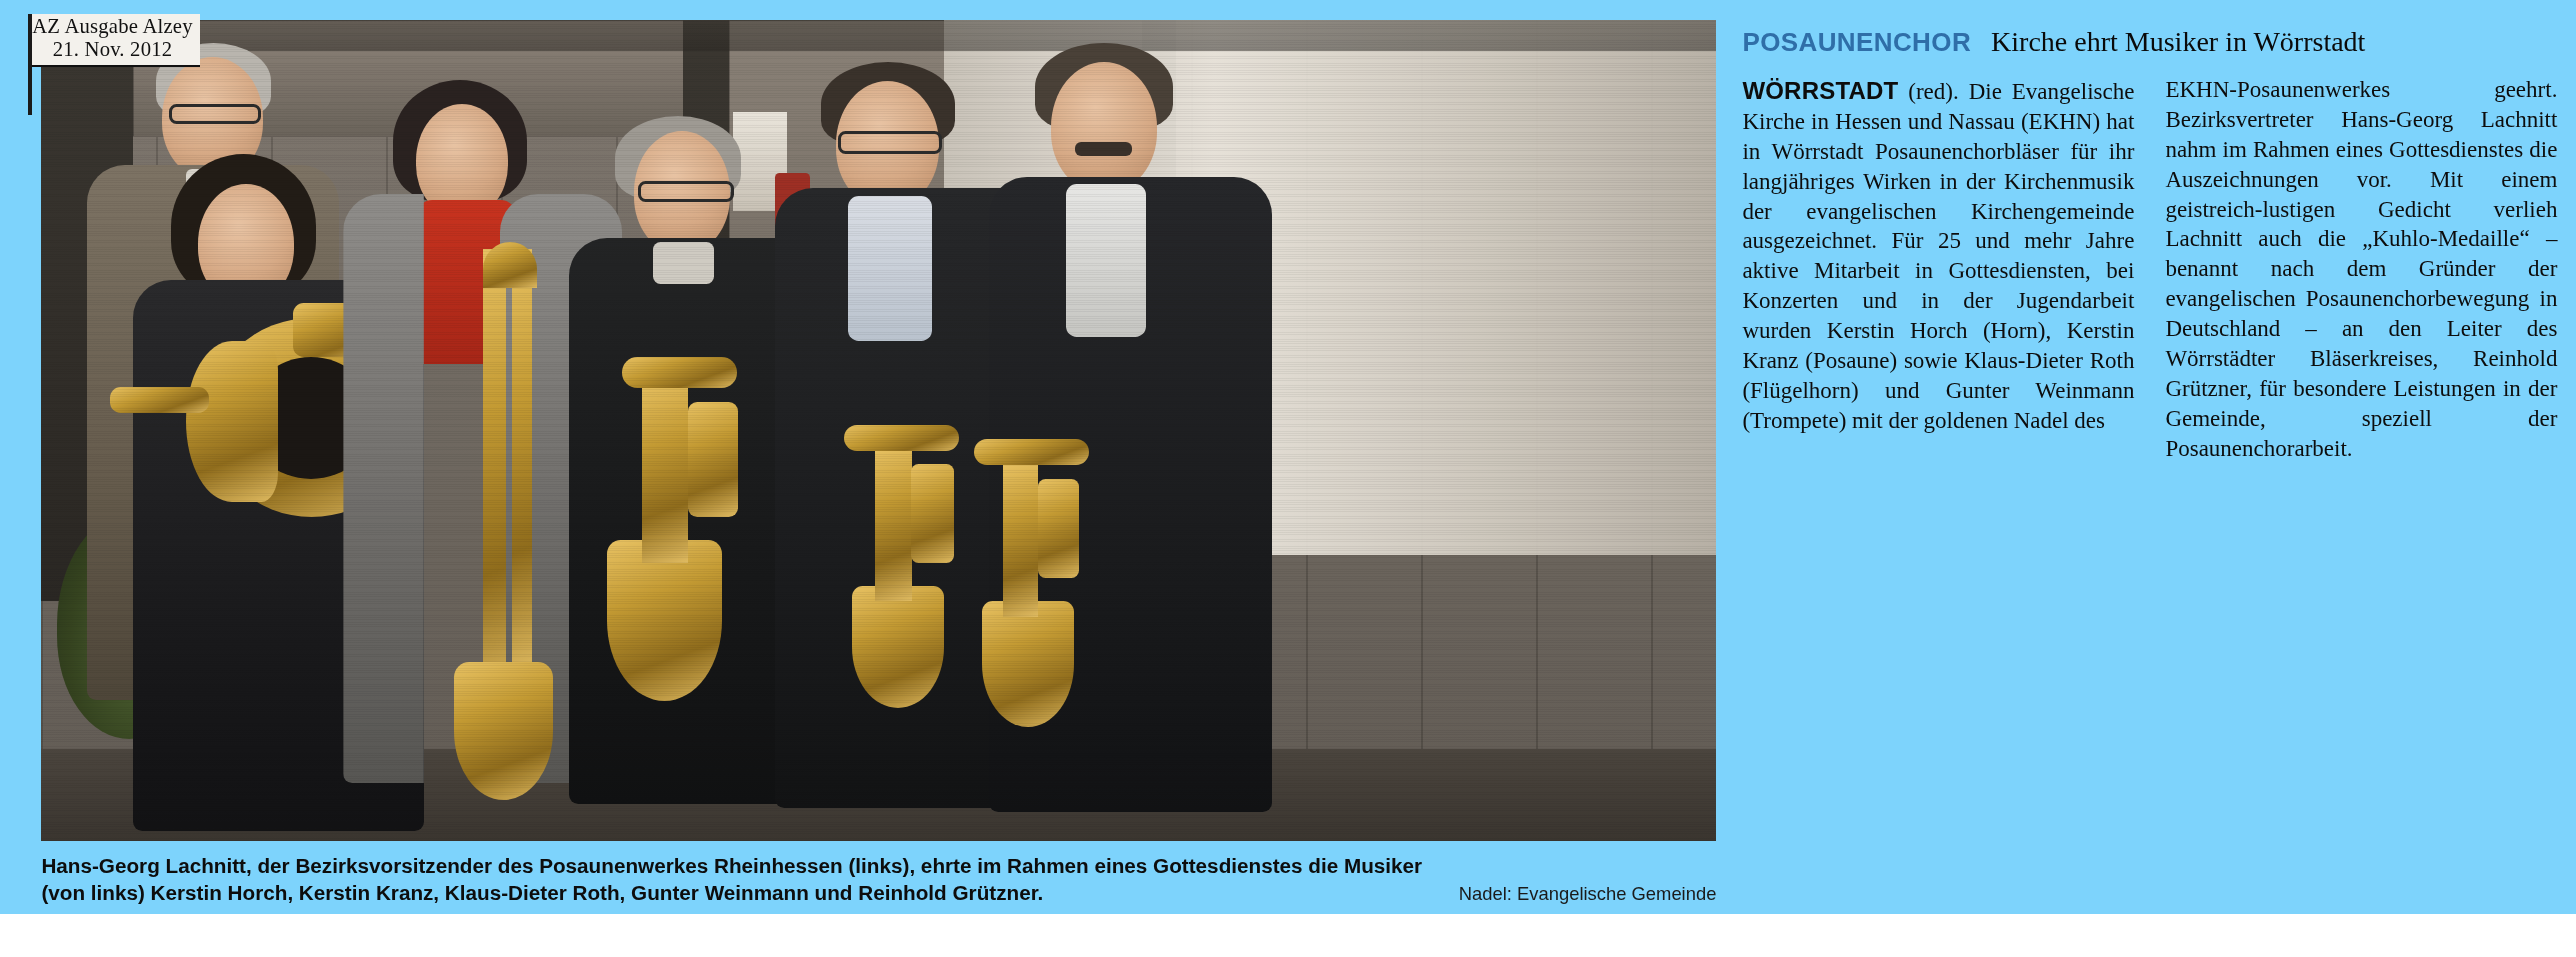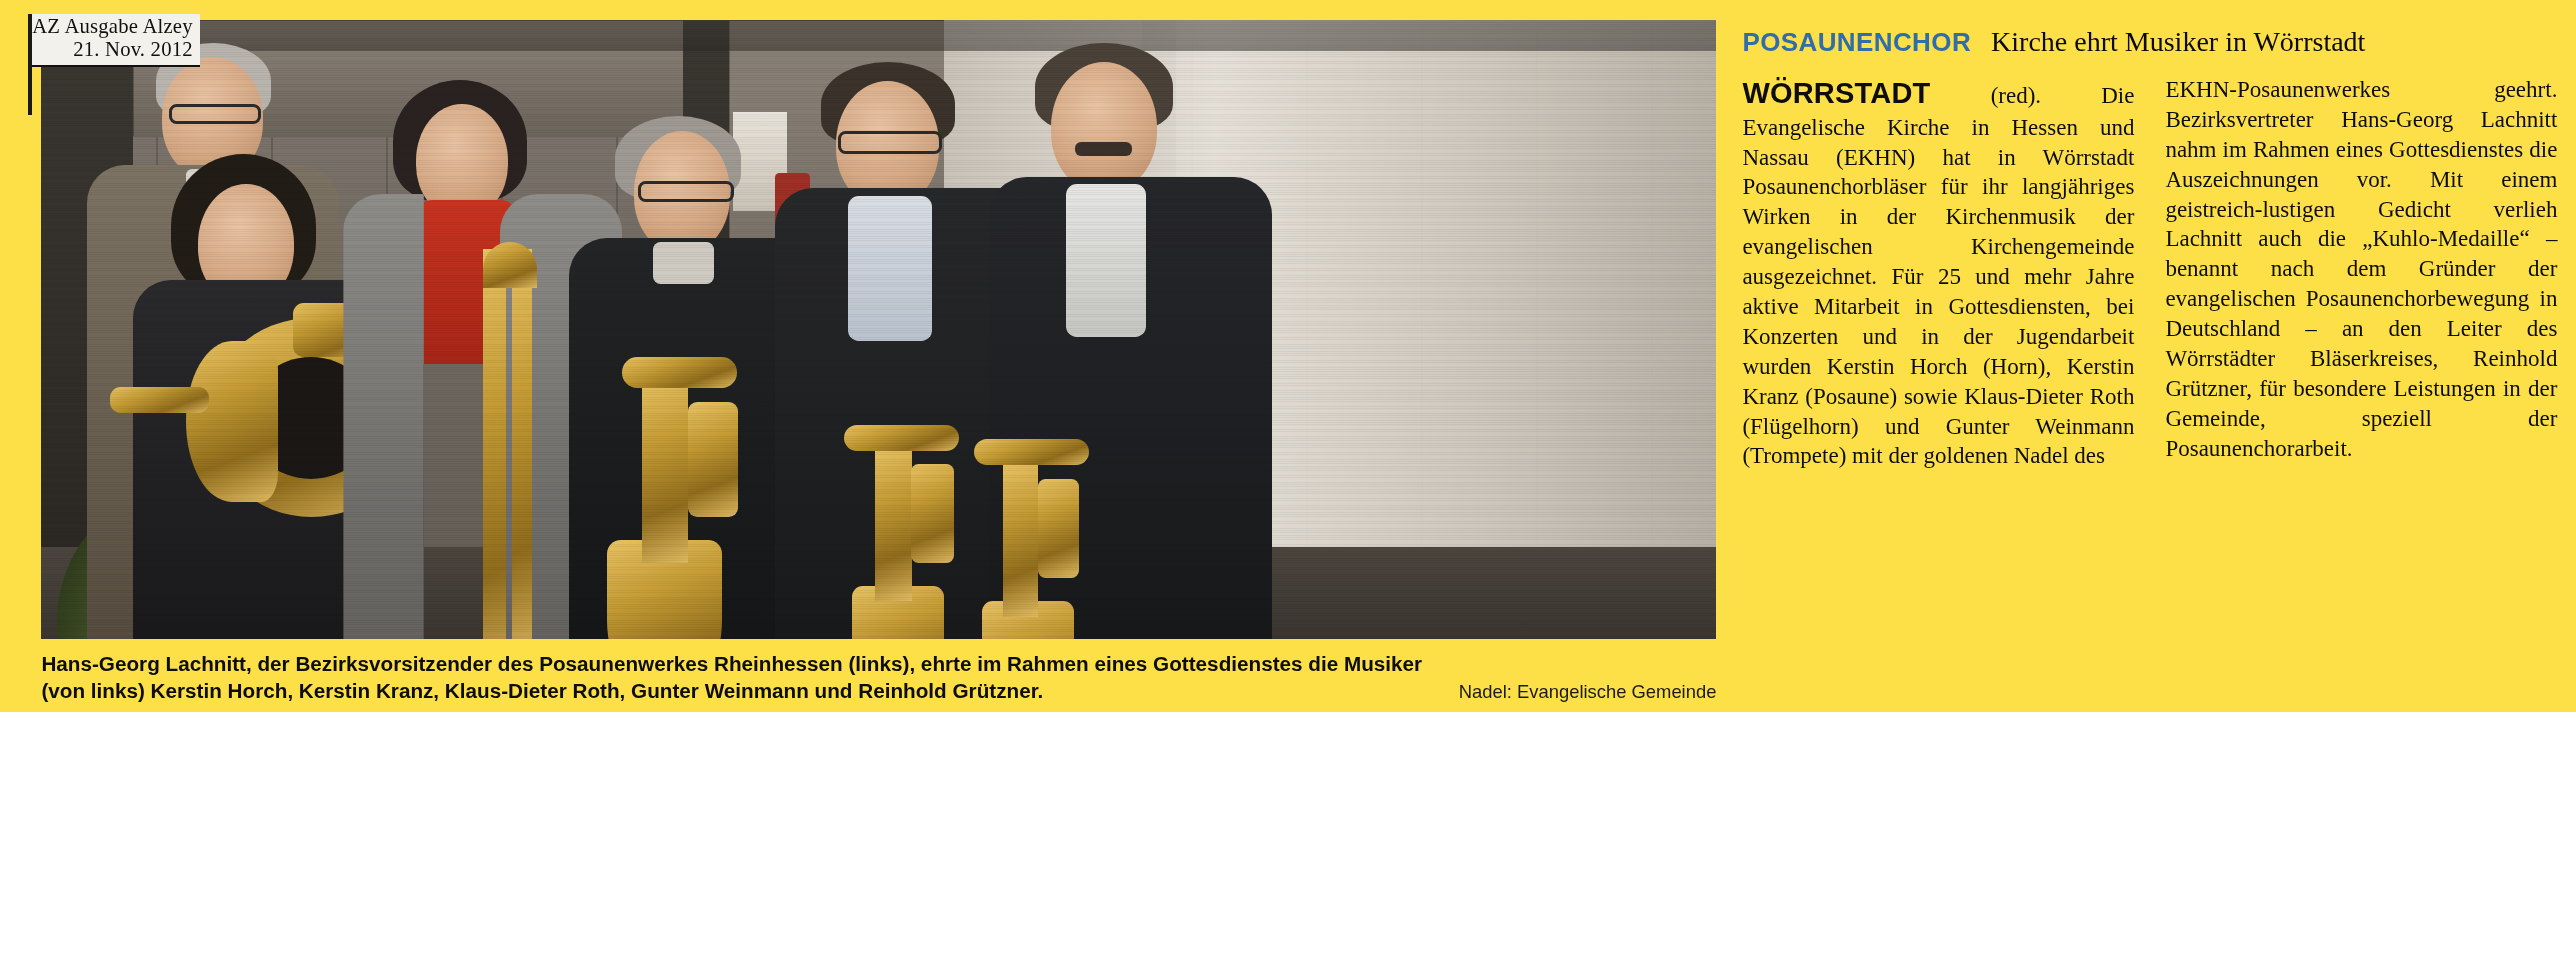--- a/index.html
+++ b/index.html
@@ -10,22 +10,22 @@
   body {
     width: 2576px;
     height: 958px;
     overflow: hidden;
     font-family: "Liberation Serif", serif;
     color: #111;
   }
   .page {
     position: relative;
     width: 2576px;
-    height: 712px;
-    background: #fde047;
+    height: 914px;
+    background: #7dd3fc;
     display: flex;
     flex-direction: row;
     box-sizing: border-box;
     padding: 13.8px 18.4px 7.6px 18.4px;
   }
 
   
   .photo-block {
     position: relative;
     width: 1690px;
@@ -41,21 +41,21 @@
     background: #f3f1ec;
     border-bottom: 2.3px solid #111;
     padding: 1.5px 7.6px 3.1px 4.6px;
     font-family: "Liberation Serif", serif;
     font-size: 20.7px;
     line-height: 1.12;
     color: #111;
     letter-spacing: 0.2px;
   }
   .source-stamp .line1 { font-weight: 400; }
-  .source-stamp .line2 { text-align: right; }
+  .source-stamp .line2 { text-align: center; }
   .stamp-rule {
     position: absolute;
     left: 9.2px;
     top: 0;
     width: 4.6px;
     height: 101px;
     background: #1a1a1a;
     z-index: 41;
   }
 
@@ -199,21 +199,21 @@
     line-height: 1.30;
     text-align: justify;
     text-justify: inter-word;
     hyphens: manual;
     color: #0d0d0d;
   }
   .col p { margin: 0; }
   .dateline {
     font-family: "Liberation Sans", serif;
     font-weight: bold;
-    font-size: 29px;
+    font-size: 24px;
     letter-spacing: 0.2px;
   }
 </style>
 </head>
 <body>
 
 <div class="page">
 
   <div class="photo-block">
 

